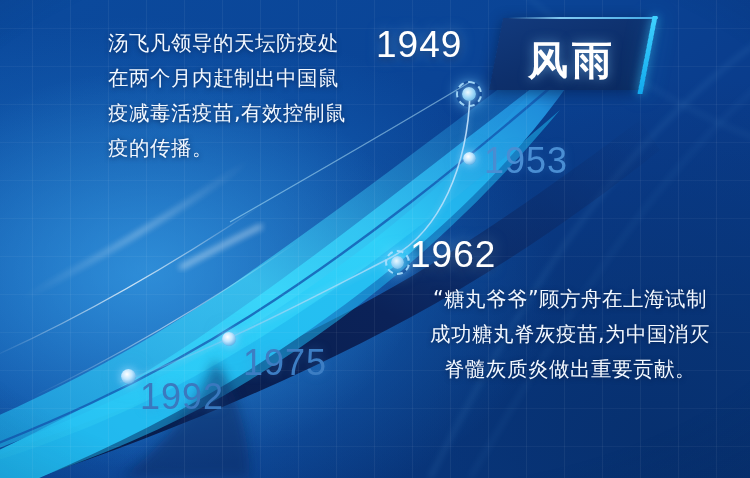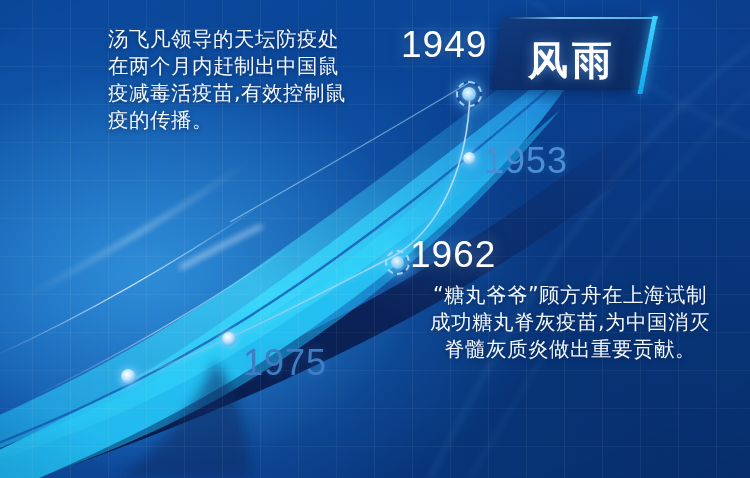--- a/index.html
+++ b/index.html
@@ -53,36 +53,36 @@
   .banner-text{
     position:absolute;left:496px;top:18px;width:152px;height:84px;
     display:flex;align-items:center;justify-content:center;
     color:#ffffff;font-size:40px;font-weight:bold;letter-spacing:4px;
     text-shadow:0 0 12px rgba(140,210,255,.55);
     font-family:"DejaVu Sans","Liberation Sans",sans-serif;
   }
 
   
   .para{
-    position:absolute;color:#f2f8ff;font-size:20.5px;line-height:27px;
+    position:absolute;color:#f2f8ff;font-size:20.5px;line-height:35px;
     letter-spacing:.5px;
     font-family:"DejaVu Sans","Liberation Sans",sans-serif;
     text-shadow:0 1px 5px rgba(4,28,70,.75);
     white-space:pre-line;
   }
   #para1{left:108px;top:26px;width:280px;}
   #para2{left:412px;top:282px;width:316px;text-align:center;}
 
   .year-big{
     position:absolute;color:#ffffff;font-size:37px;font-weight:300;
     letter-spacing:1px;
     font-family:"Liberation Sans","DejaVu Sans",sans-serif;
     text-shadow:0 0 14px rgba(150,215,255,.5),0 2px 6px rgba(3,22,58,.6);
   }
-  #y1949{left:376px;top:24px;margin-left:25px;}
+  #y1949{left:376px;top:24px;}
   #y1962{left:410px;top:234px;text-align:right;}
 
   .year-dim{
     position:absolute;font-size:36px;font-weight:300;letter-spacing:1px;
     color:#3f80c9;
     font-family:"Liberation Sans","DejaVu Sans",sans-serif;
     text-shadow:0 0 10px rgba(70,150,220,.35);
   }
   #y1953{left:484px;top:140px;color:#4a8ed3;}
   #y1975{left:243px;top:342px;color:#3d7ec4;}
@@ -211,15 +211,16 @@
 
   <div class="year-big" id="y1962">1962</div>
   <div class="para" id="para2">“糖丸爷爷”顾方舟在上海试制
 成功糖丸脊灰疫苗,为中国消灭
 脊髓灰质炎做出重要贡献。</div>
   <div class="ring" style="left:385px;top:250px;width:21px;height:21px;"></div>
 
   <div class="year-dim" id="y1975">1975</div>
   <div class="dot" style="left:222px;top:332px;width:14px;height:14px;"></div>
 
+  <div class="year-dim" id="y1992">1992</div>
   <div class="dot" style="left:121px;top:369px;width:15px;height:15px;"></div>
 
 </div>
 
 </body></html>

